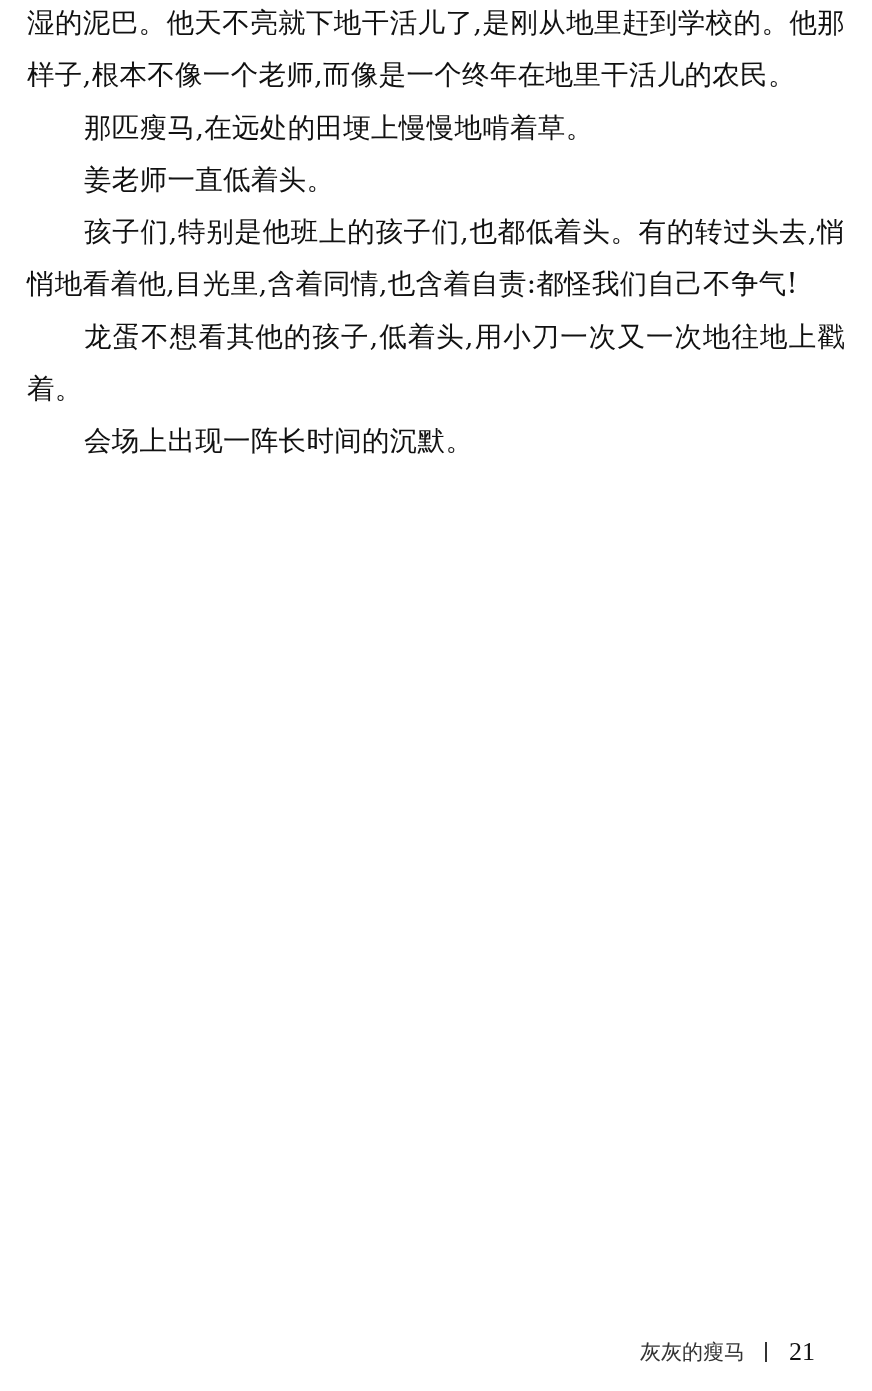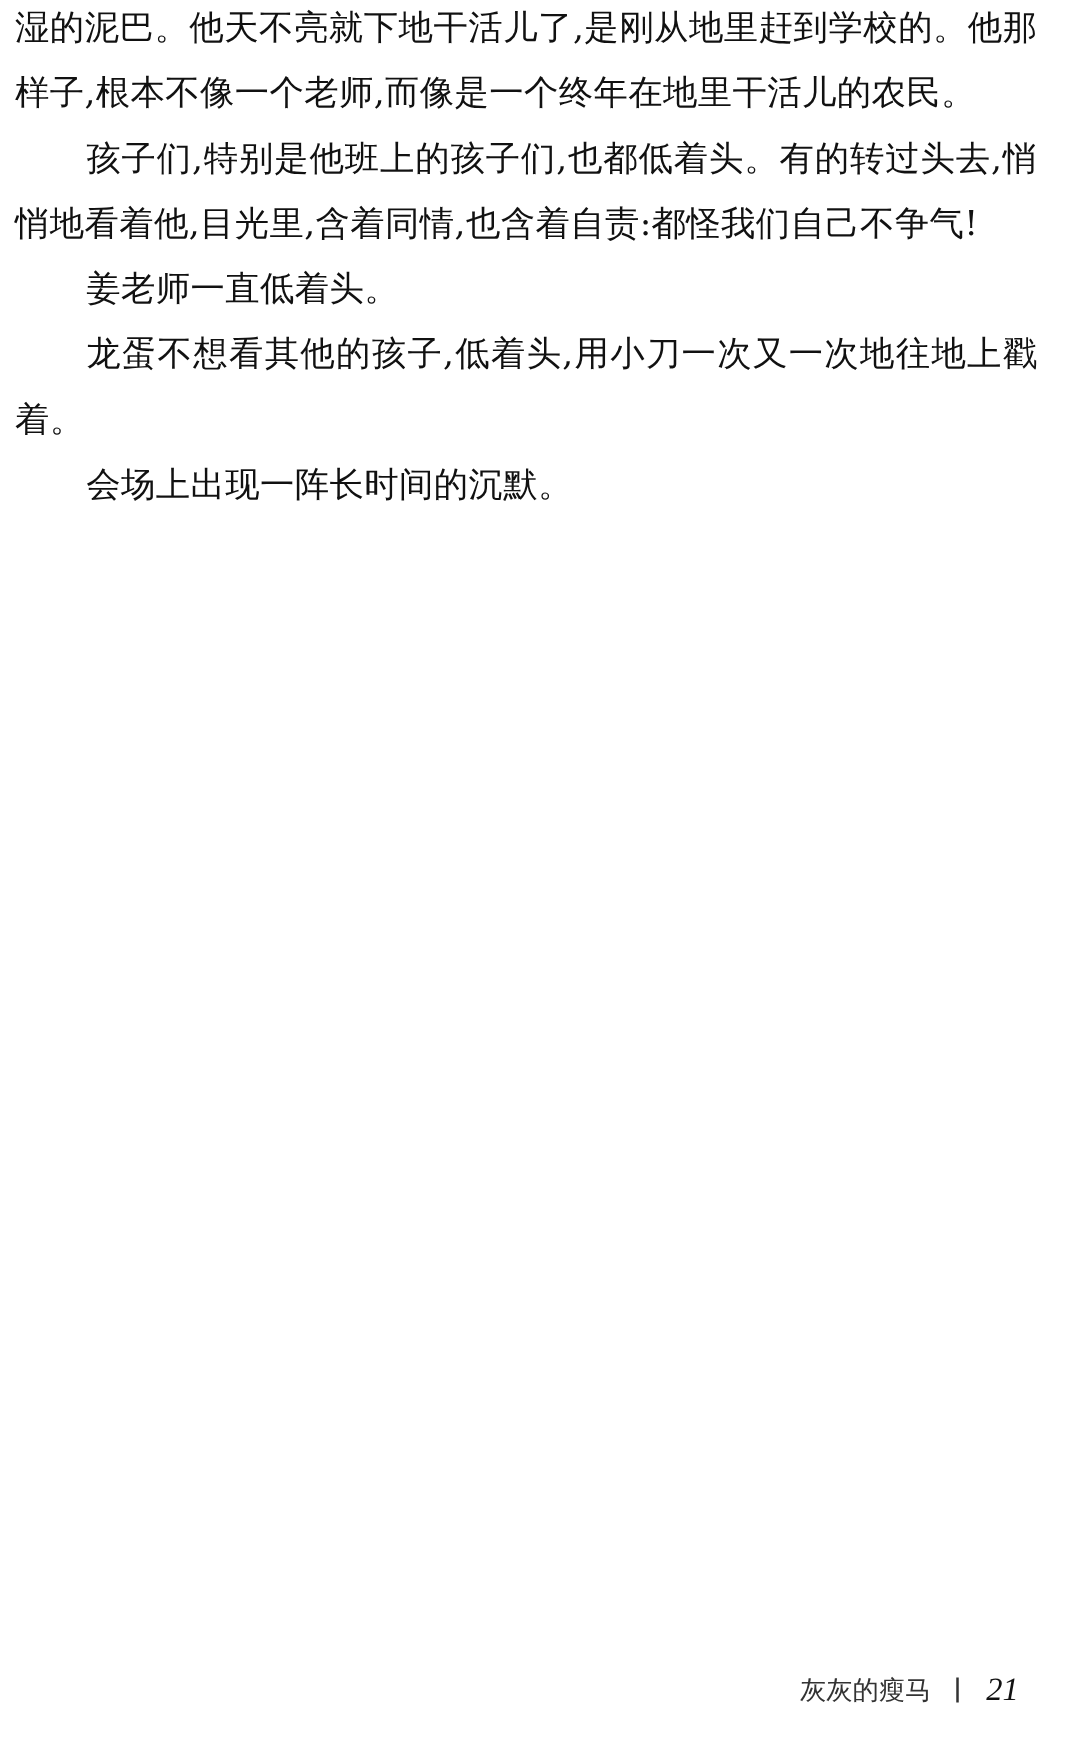--- a/index.html
+++ b/index.html
@@ -1,46 +1,47 @@
 <!DOCTYPE html>
 <html><head>
 <meta charset="utf-8">
 <style>
   html, body { margin: 0; padding: 0; background: #ffffff; }
   body { width: 872px; height: 1391px; position: relative; overflow: hidden; }
-  .page { position: absolute; left: 12px; top: 0; width: 818px; }
+  .page { position: absolute; left: 27px; top: 0; width: 818px; }
   .para {
     font-family: "DejaVu Serif", "Liberation Serif", serif;
     font-size: 27.5px;
     line-height: 52.3px;
     color: #111111;
     margin: 0;
     text-align: justify;
     text-align-last: left;
     letter-spacing: 0.3px;
     word-break: break-all;
   }
   .para.indent { text-indent: 57px; }
   .first { margin-top: -4px; }
   .footer {
     position: absolute; top: 1332px; left: 640px; width: 200px; height: 40px;
     display: flex; align-items: center;
     font-family: "DejaVu Sans", "Liberation Sans", sans-serif;
   }
   .footer-title { font-size: 21px; color: #333333; }
   .footer-sep { width: 2px; height: 20px; background: #333333; margin: 0 22px 0 20px; }
-  .footer-page { font-family: "Liberation Serif", "DejaVu Serif", serif; font-style: italic; font-size: 26px; color: #111111; }
+  .footer-page { font-family: "Liberation Serif", "DejaVu Serif", serif; font-size: 26px; color: #111111; }
 </style>
 </head>
 <body>
 
 <div class="page">
   <p class="para first">湿的泥巴。他天不亮就下地干活儿了,是刚从地里赶到学校的。他那样子,根本不像一个老师,而像是一个终年在地里干活儿的农民。</p>
+  <p class="para indent">那匹瘦马,在远处的田埂上慢慢地啃着草。</p>
+  <p class="para indent">姜老师一直低着头。</p>
   <p class="para indent">孩子们,特别是他班上的孩子们,也都低着头。有的转过头去,悄悄地看着他,目光里,含着同情,也含着自责:都怪我们自己不争气!</p>
-  <p class="para indent">姜老师一直低着头。</p>
   <p class="para indent">龙蛋不想看其他的孩子,低着头,用小刀一次又一次地往地上戳着。</p>
   <p class="para indent">会场上出现一阵长时间的沉默。</p>
 </div>
 
 <div class="footer">
   <span class="footer-title">灰灰的瘦马</span>
   <span class="footer-sep"></span>
   <span class="footer-page">21</span>
 </div>
 

